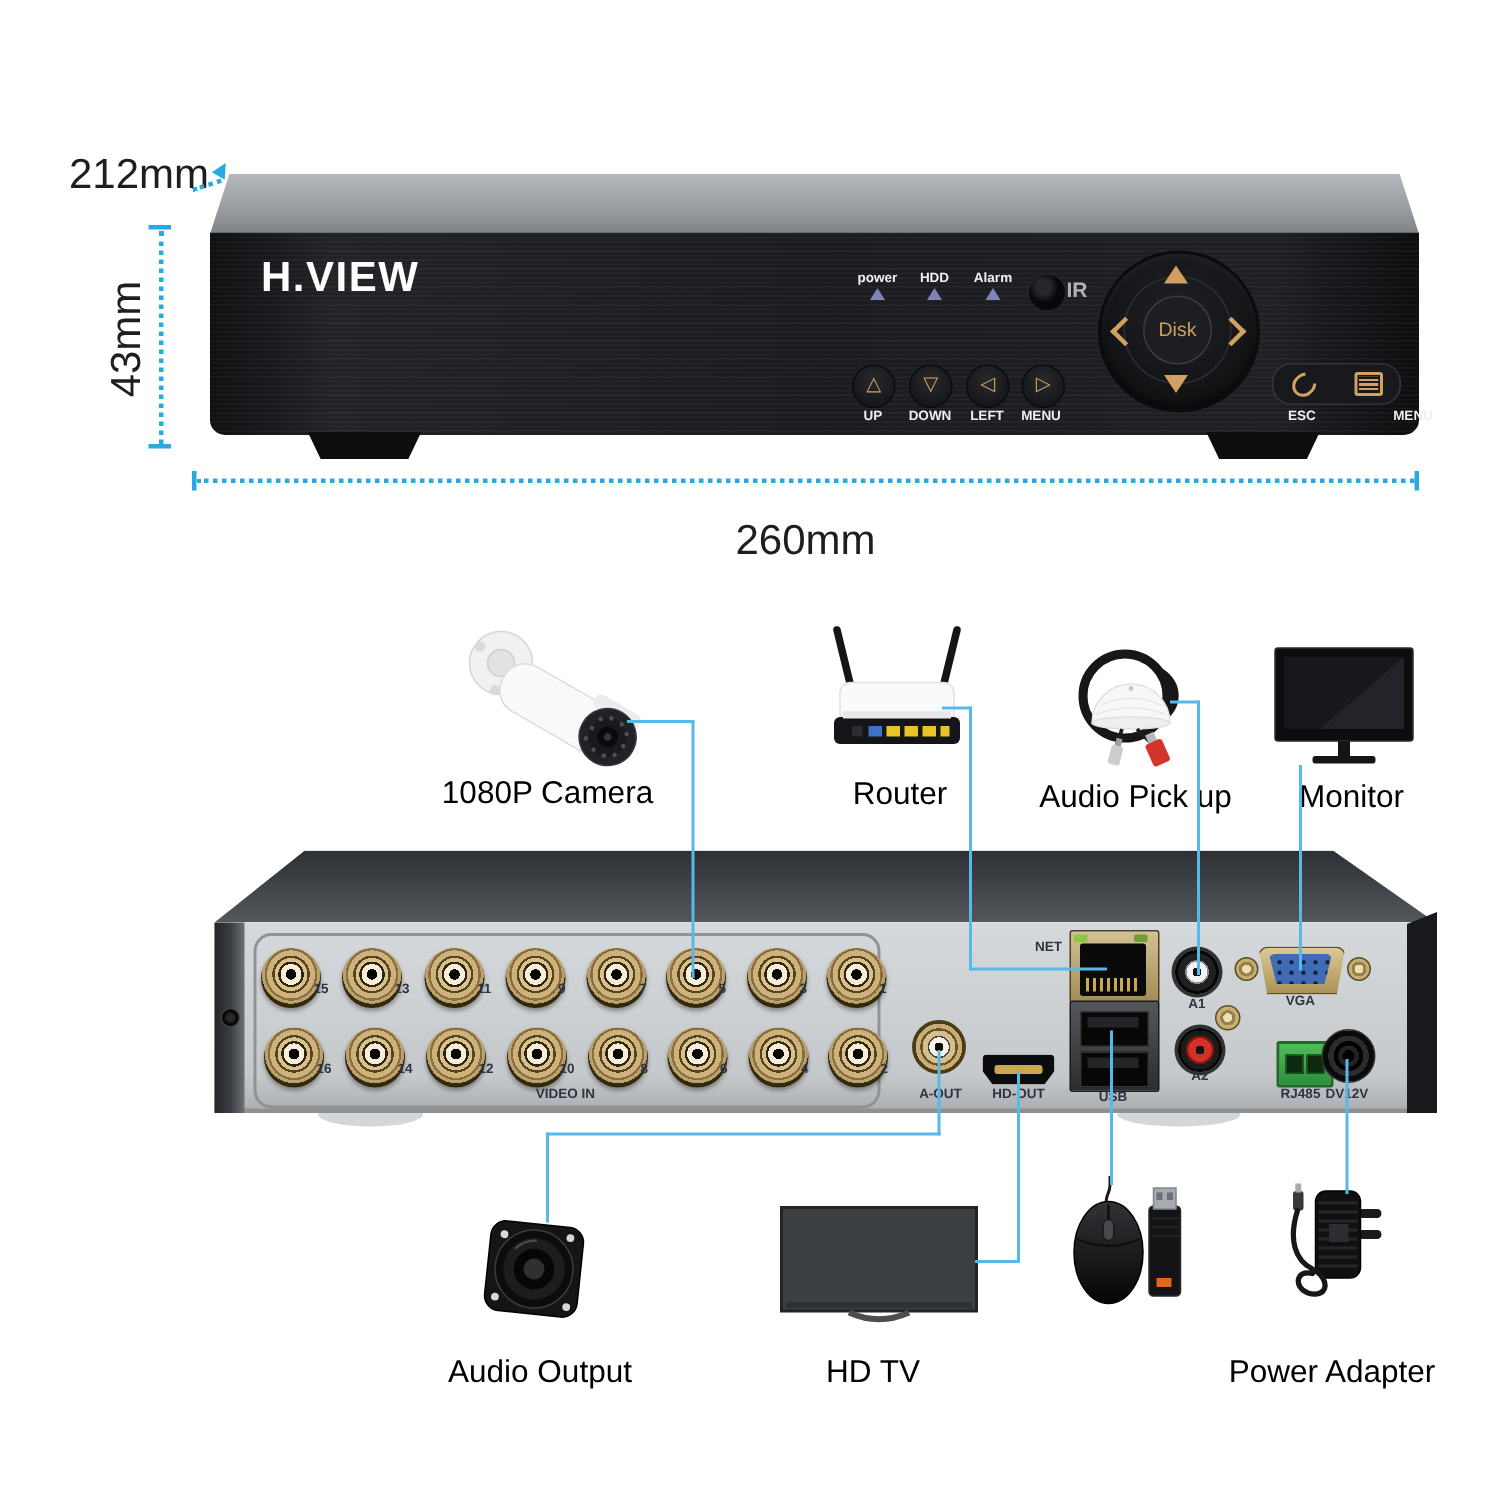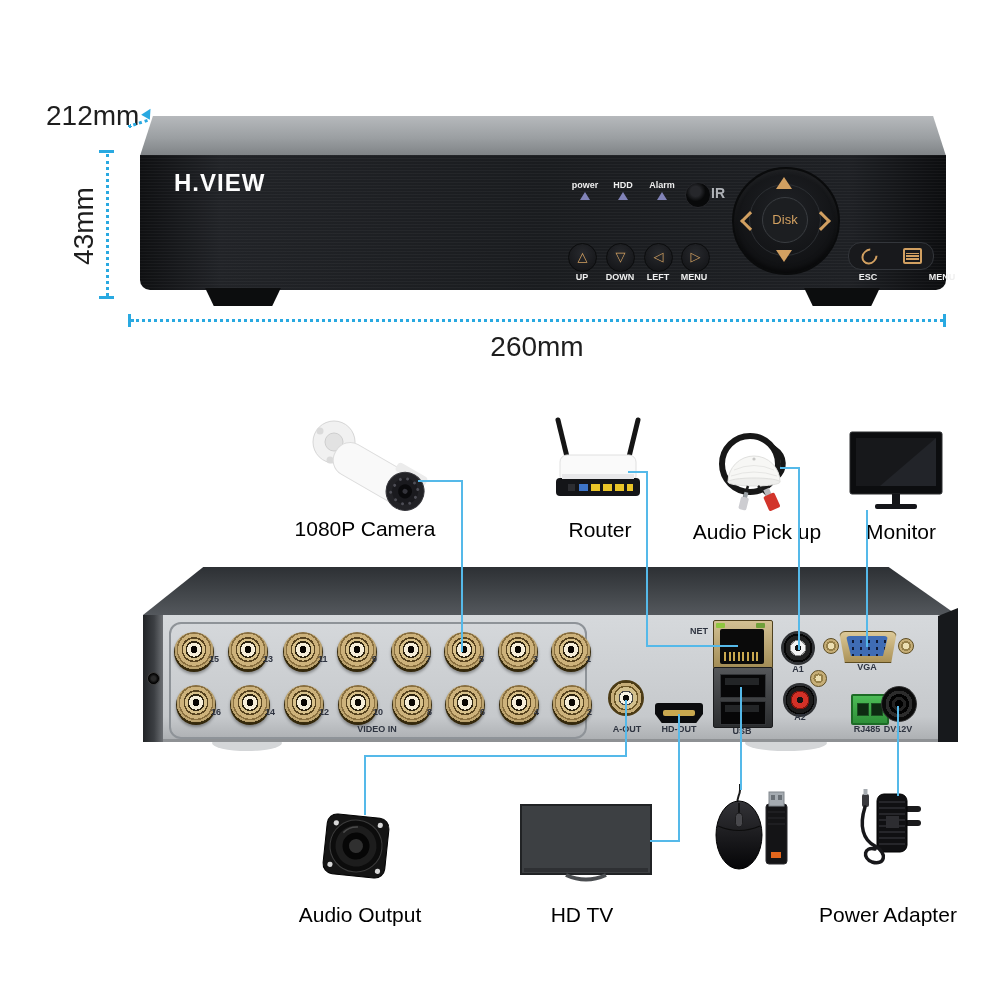--- a/index.html
+++ b/index.html
@@ -17,21 +17,21 @@
   
   .front-top{position:absolute;left:140px;top:116px;width:806px;height:40px;
      background:linear-gradient(180deg,#b6b9bc 0%,#9b9fa2 55%,#7e8285 100%);
      clip-path:polygon(1.6% 0,98.4% 0,100% 100%,0 100%);}
   .front-body{position:absolute;left:140px;top:155px;width:806px;height:135px;border-radius:0 0 10px 10px;
      background:
        repeating-linear-gradient(180deg,rgba(255,255,255,0.035) 0 1px,rgba(0,0,0,0) 1px 3px),
        linear-gradient(90deg,#0f1012,#212327 10%,#1a1c1f 50%,#1e2024 88%,#0c0d0f);}
   .foot-f{position:absolute;width:86px;height:18px;background:#0c0d0e;
      clip-path:polygon(6% 0,94% 0,84% 100%,16% 100%);border-radius:0 0 12px 12px;}
-  .logo{position:absolute;left:174px;top:169px;font-weight:bold;font-size:24px;color:#fdfdfd;letter-spacing:1px;}
+  .logo{position:absolute;left:174px;top:169px;font-weight:bold;font-size:28px;color:#fdfdfd;letter-spacing:1px;}
   .flbl{position:absolute;transform:translateX(-50%);font-weight:bold;font-size:9px;color:#efefef;white-space:nowrap;}
   .ledtri{position:absolute;width:0;height:0;border-left:5px solid transparent;border-right:5px solid transparent;border-bottom:8px solid #8183b8;}
   .irdot{position:absolute;left:685px;top:182px;width:24px;height:24px;border-radius:50%;
      background:radial-gradient(circle at 40% 35%,#26272b 0 5px,#08090a 10px);border:1px solid #25262a;}
   .irtext{position:absolute;left:711px;top:185px;font-size:14px;font-weight:bold;color:#c9ccd1;opacity:.85;}
   .navring{position:absolute;left:732px;top:167px;width:104px;height:104px;border-radius:50%;
      background:radial-gradient(circle at 50% 38%,#1f2125 0%,#101113 75%);border:2px solid #0a0b0c;
      box-shadow:inset 0 3px 5px rgba(255,255,255,0.05), inset 0 -3px 5px rgba(0,0,0,0.5);}
   .navring2{position:absolute;left:749px;top:184px;width:70px;height:70px;border-radius:50%;border:1px solid #2c2f33;}
   .enter{position:absolute;left:762px;top:197px;width:44px;height:44px;border-radius:50%;background:#1c1e21;
@@ -112,21 +112,21 @@
   <div class="arrowhead" style="left:143px;top:108px;transform:rotate(30deg)"></div>
 
   <div class="vdim" style="left:84px;top:226px">43mm</div>
   <div class="tick" style="left:99px;top:150px;width:15px;height:3px"></div>
   <div class="dot-v" style="left:106px;top:154px;height:142px"></div>
   <div class="tick" style="left:99px;top:296px;width:15px;height:3px"></div>
 
   <div class="tick" style="left:128px;top:314px;width:3px;height:13px"></div>
   <div class="dot-h" style="left:131px;top:319px;width:812px"></div>
   <div class="tick" style="left:943px;top:314px;width:3px;height:13px"></div>
-  <div class="dim" style="left:537px;top:331px;transform:translateX(-50%)">260mm</div>
+  <div class="dim" style="left:537px;top:344px;transform:translateX(-50%)">260mm</div>
 
   <div class="front-top"></div>
   <div class="front-body"></div>
   <div class="foot-f" style="left:200px;top:288px"></div>
   <div class="foot-f" style="left:799px;top:288px"></div>
 
   <div class="logo">H.VIEW</div>
 
   <div class="flbl" style="left:585px;top:180px">power</div>
   <div class="flbl" style="left:623px;top:180px">HDD</div>

